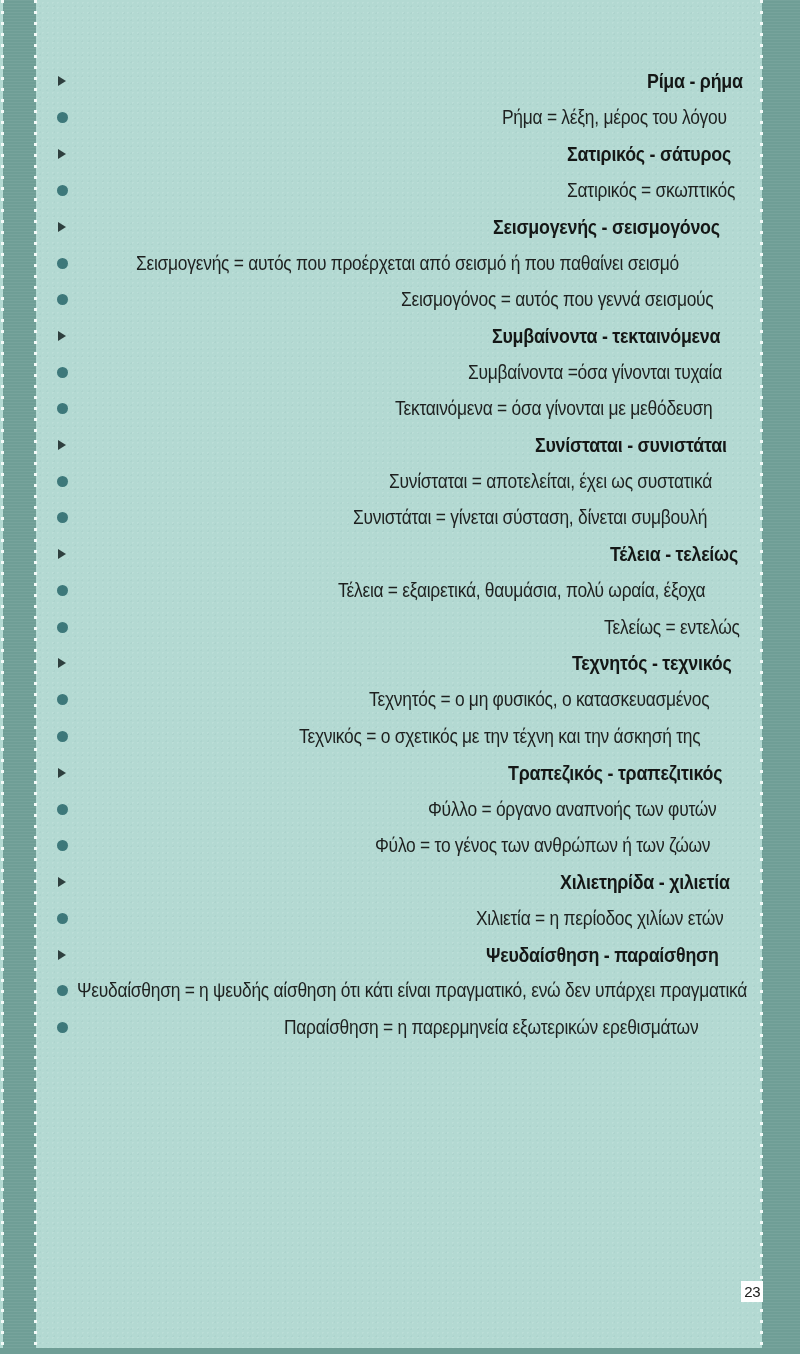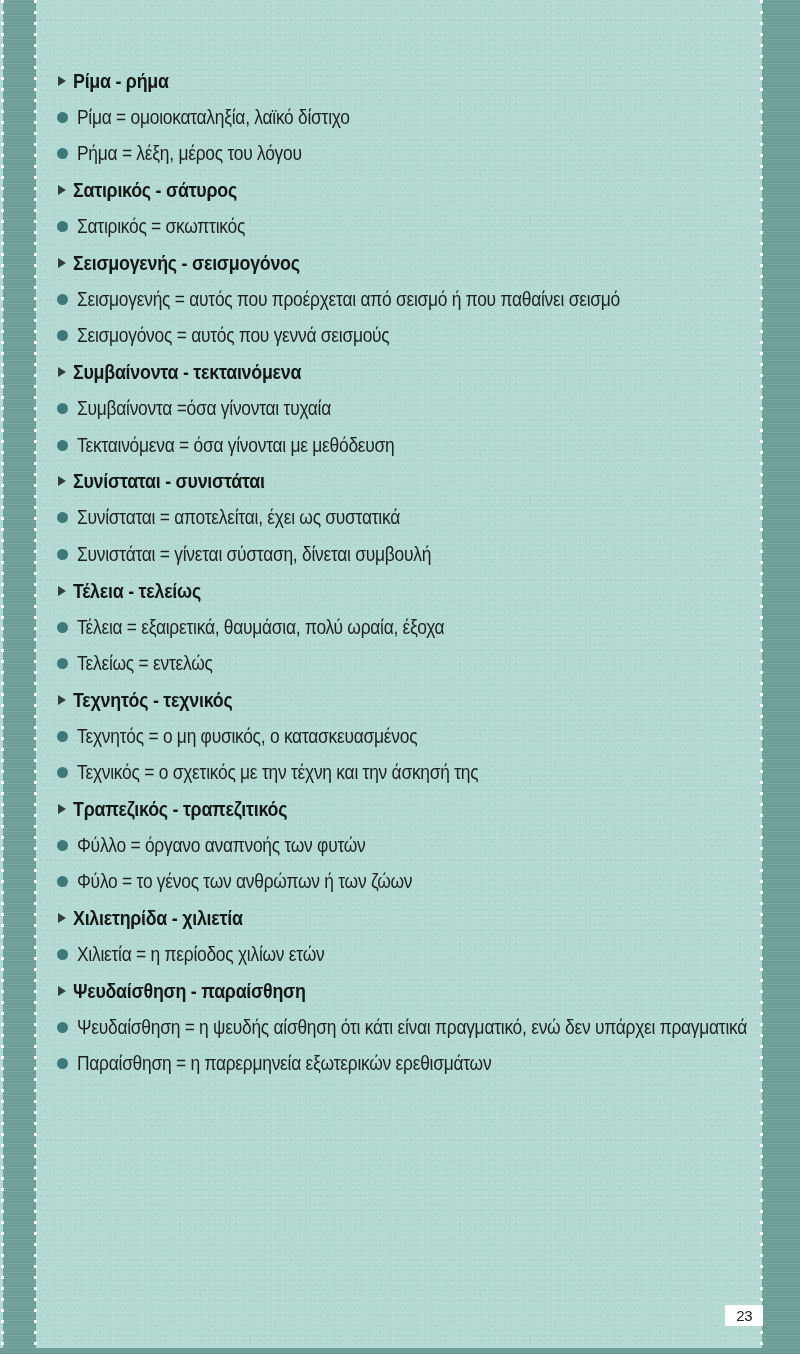--- a/index.html
+++ b/index.html
@@ -66,20 +66,21 @@
     left: 56px;
     top: 63px;
     right: 40px;
     z-index: 1;
   }
   .row {
     height: 36.4px;
     display: flex;
     align-items: center;
     white-space: nowrap;
+    justify-content: space-between;
   }
   .row-heading .txt {
     font-weight: bold;
     font-size: 21px;
     color: #141716;
     letter-spacing: -0.3px;
     display: inline-block;
     transform: scaleX(0.85);
     transform-origin: 0 50%;
   }
@@ -113,24 +114,23 @@
 
   
   .page-badge {
     position: absolute;
     top: 1281px;
     right: 37px;
     background: #ffffff;
     color: #20211f;
     font-size: 15px;
     line-height: 21px;
-    padding: 0 11px;
+    padding: 0 3px;
     z-index: 6;
     letter-spacing: -0.5px;
-    margin-top: 24px;
   }
 </style>
 </head>
 <body>
 
 <div class="strip strip-left">
   <div class="dots dots-a"></div>
   <div class="dots dots-b"></div>
 </div>
 <div class="strip strip-right">
@@ -138,24 +138,20 @@
 </div>
 <div class="strip-bottom"></div>
 
 <div class="content">
     <div class="row row-heading">
     <span class="tri"></span>
     <span class="txt">Ρίμα - ρήμα</span>
   </div>
     <div class="row row-def">
     <span class="dot"></span>
-    <span class="txt">Ρίμα = ομοιοκαταληξία, λαϊκό δίστιχο</span>
-  </div>
-    <div class="row row-def">
-    <span class="dot"></span>
     <span class="txt">Ρήμα = λέξη, μέρος του λόγου</span>
   </div>
     <div class="row row-heading">
     <span class="tri"></span>
     <span class="txt">Σατιρικός - σάτυρος</span>
   </div>
     <div class="row row-def">
     <span class="dot"></span>
     <span class="txt">Σατιρικός = σκωπτικός</span>
   </div>

